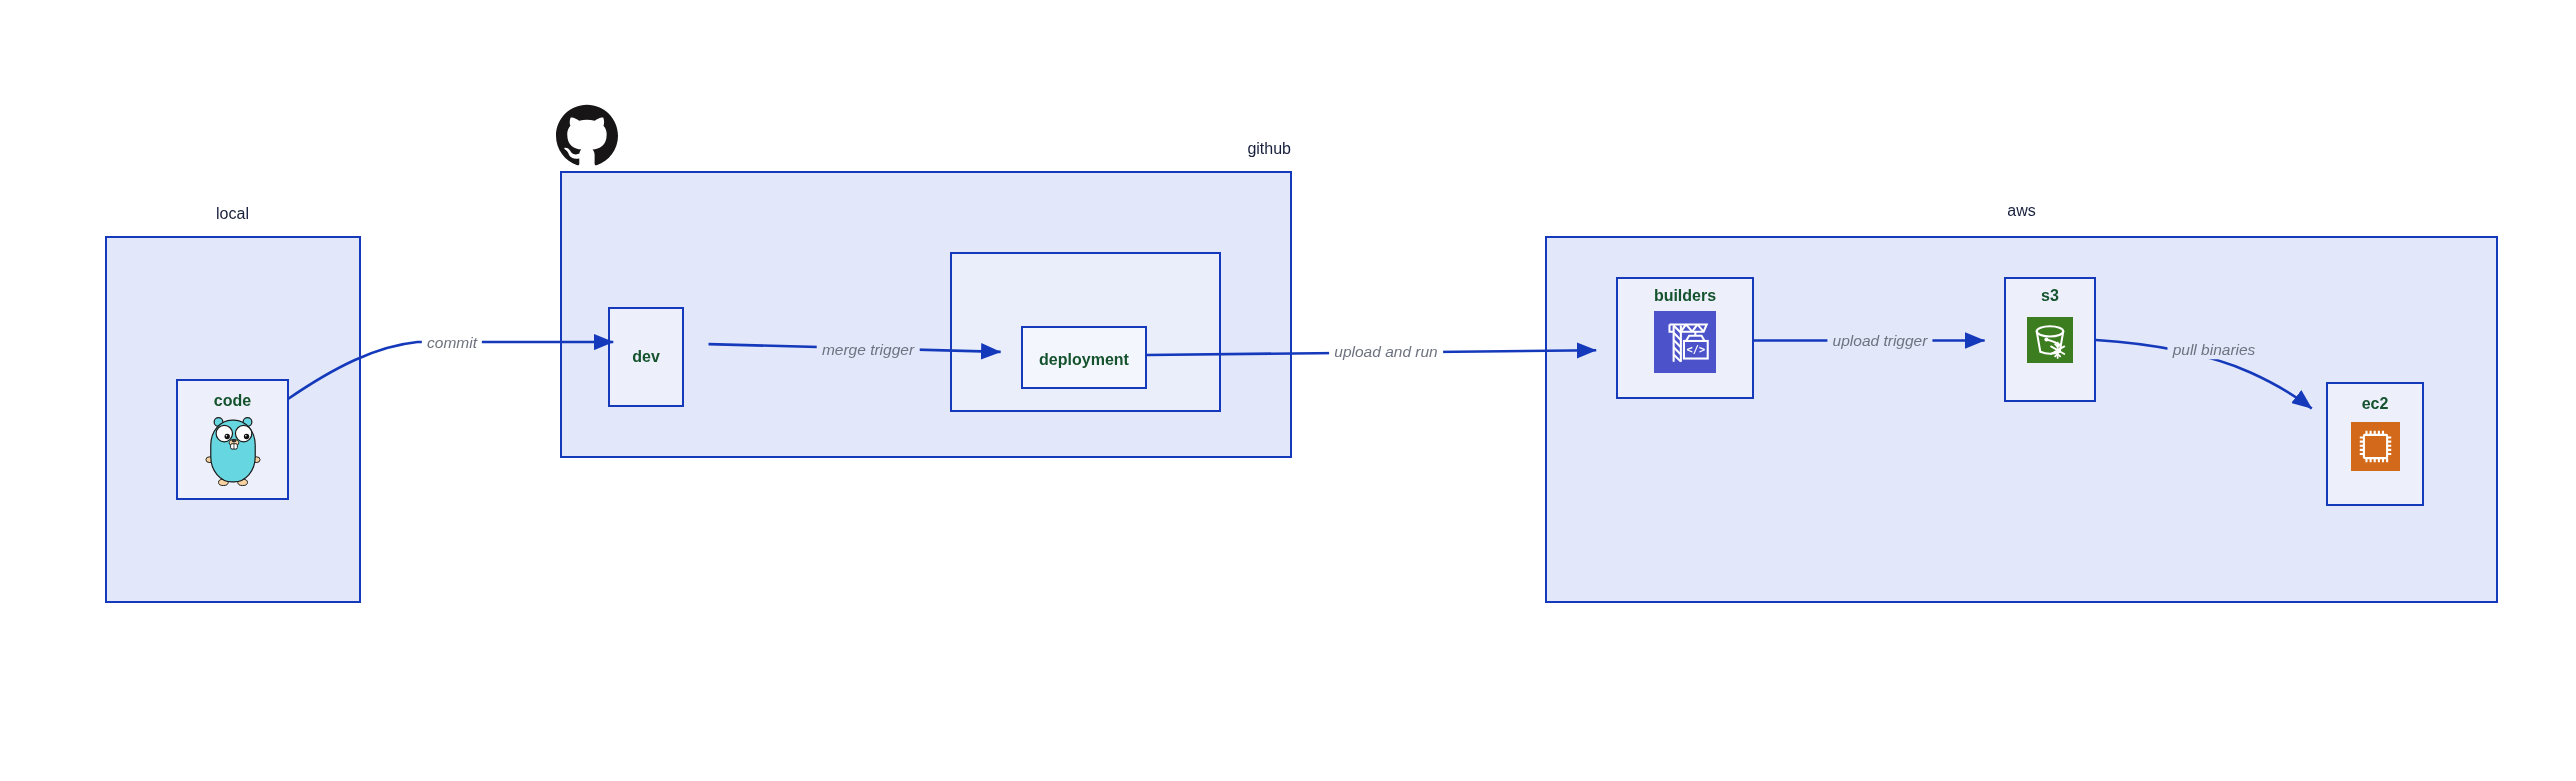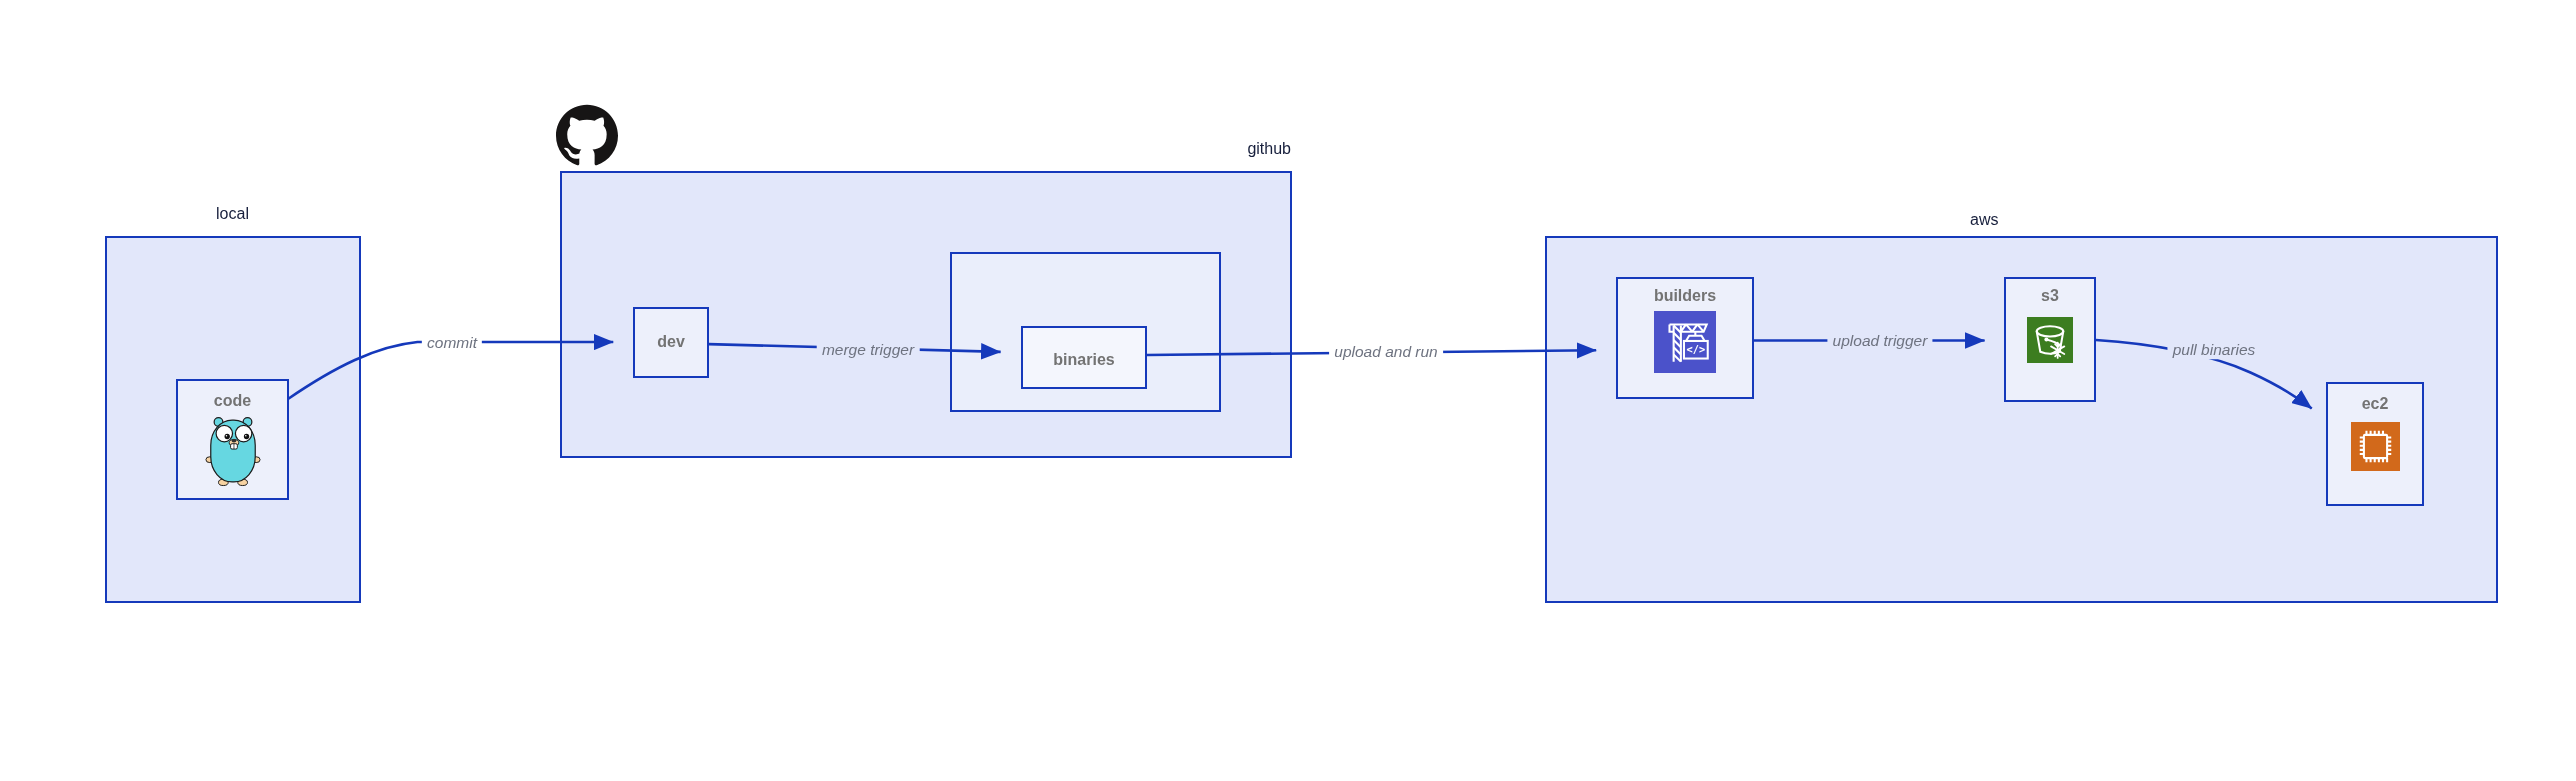--- a/index.html
+++ b/index.html
@@ -7,21 +7,21 @@
   #canvas{position:relative;width:2604px;height:781px;background:#ffffff;overflow:hidden;}
 
   .container{position:absolute;background:#e2e7fa;border:2.6px solid #1539bb;box-sizing:border-box;}
   .subcontainer{position:absolute;background:#eaeefb;border:2.6px solid #1539bb;box-sizing:border-box;}
   .node{position:absolute;background:#edf0fb;border:2.6px solid #1539bb;box-sizing:border-box;
         display:flex;flex-direction:column;align-items:center;}
   .node.lvl3{background:#f4f6fd;}
 
   .container-label{position:absolute;color:#171f3c;font-size:16px;font-weight:400;
         white-space:nowrap;line-height:27px;}
-  .node-label{color:#737373;font-size:16px;font-weight:700;white-space:nowrap;line-height:18.5px;}
+  .node-label{color:#14532d;font-size:16px;font-weight:700;white-space:nowrap;line-height:18.5px;}
 
   .edge-label{position:absolute;color:#6e7380;font-size:15.5px;font-style:italic;
         white-space:nowrap;line-height:17.5px;padding:0 5.2px;transform:translate(-50%,-50%);z-index:6;}
   .bg-white{background:#ffffff;}
   .bg-fill{background:#e2e7fa;}
 
   #edge-layer{position:absolute;left:0;top:0;z-index:5;pointer-events:none;}
 
   #diagram-title{position:absolute;left:1302px;top:630px;transform:translateX(-50%);
         color:#131c36;font-size:37px;font-weight:400;letter-spacing:0.3px;white-space:nowrap;
@@ -31,21 +31,21 @@
   .center-label{justify-content:center;}
 </style>
 </head>
 <body>
 
 <div id="canvas">
 
   <div class="container-label" style="left:181px;top:200px;width:103px;text-align:center;">local</div>
   <div class="container-label" style="left:1085px;top:135px;width:206px;text-align:right;">github</div>
   <div class="container-label" style="left:982px;top:218px;width:206px;text-align:center;">master</div>
-  <div class="container-label" style="left:1970px;top:197px;width:103px;margin-top:9px;">aws</div>
+  <div class="container-label" style="left:1970px;top:197px;width:103px;text-align:center;">aws</div>
 
   <div class="container" style="left:105px;top:236px;width:256px;height:367px;"></div>
   <div class="container" style="left:560px;top:171px;width:732px;height:287px;"></div>
   <div class="container" style="left:1545px;top:236px;width:953px;height:367px;"></div>
   <div class="subcontainer" style="left:950px;top:252px;width:271px;height:160px;z-index:2;"></div>
 
   <span style="position:absolute;left:556px;top:104px;z-index:4;">
     <svg class="icon" width="62" height="62" viewBox="0 0 24 24">
       <path fill="#171515" d="M12 .297c-6.63 0-12 5.373-12 12 0 5.303 3.438 9.8 8.205 11.385.6.113.82-.258.82-.577 0-.285-.01-1.04-.015-2.04-3.338.724-4.042-1.61-4.042-1.61C4.422 18.07 3.633 17.7 3.633 17.7c-1.087-.744.084-.729.084-.729 1.205.084 1.838 1.236 1.838 1.236 1.07 1.835 2.809 1.305 3.495.998.108-.776.417-1.305.76-1.605-2.665-.3-5.466-1.332-5.466-5.93 0-1.31.465-2.38 1.235-3.22-.135-.303-.54-1.523.105-3.176 0 0 1.005-.322 3.3 1.23.96-.267 1.98-.399 3-.405 1.02.006 2.04.138 3 .405 2.28-1.552 3.285-1.23 3.285-1.23.645 1.653.24 2.873.12 3.176.765.84 1.23 1.91 1.23 3.22 0 4.61-2.805 5.625-5.475 5.92.42.36.81 1.096.81 2.22 0 1.606-.015 2.896-.015 3.286 0 .315.21.69.825.57C20.565 22.092 24 17.592 24 12.297c0-6.627-5.373-12-12-12"></path>
     </svg>
@@ -69,26 +69,26 @@
         <circle cx="46.5" cy="44.5" r="1.6" fill="#ffffff"></circle>
         <circle cx="86.5" cy="44.5" r="1.6" fill="#ffffff"></circle>
         <ellipse cx="62" cy="59" rx="10" ry="7" fill="#f6d2a2" stroke="#1b1b1b" stroke-width="2"></ellipse>
         <ellipse cx="62" cy="55" rx="5" ry="3.2" fill="#33302e"></ellipse>
         <rect x="55" y="61" width="14" height="11" rx="3" fill="#ffffff" stroke="#1b1b1b" stroke-width="2"></rect>
         <line x1="62" y1="61" x2="62" y2="72" stroke="#1b1b1b" stroke-width="1.5"></line>
       </svg>
     </span>
   </div>
 
-  <div class="node center-label" style="left:633px;top:307px;width:76px;height:71px;z-index:3;">
+  <div class="node center-label" style="left:608px;top:307px;width:76px;height:100px;z-index:3;">
     <div class="node-label">dev</div>
   </div>
 
   <div class="node lvl3 center-label" style="left:1021px;top:326px;width:126px;height:63px;z-index:3;">
-    <div class="node-label" style="margin-top:5.2px;">binaries</div>
+    <div class="node-label" style="margin-top:5.2px;">deployment</div>
   </div>
 
   <div class="node" style="left:1616px;top:277px;width:138px;height:122px;z-index:3;padding-top:8.2px;">
     <div class="node-label">builders</div>
     <span style="margin-top:5.2px;">
       <svg class="icon" width="62" height="62" viewBox="0 0 120 120">
         <rect x="0" y="0" width="120" height="120" fill="#4b52ca"></rect>
         <g stroke="#ffffff" stroke-width="4" fill="none">
           <path d="M38 98 V28 M52 98 V28"></path>
           <path d="M38 28 L52 42 M38 42 L52 56 M38 56 L52 70 M38 70 L52 84 M38 84 L52 98"></path>

